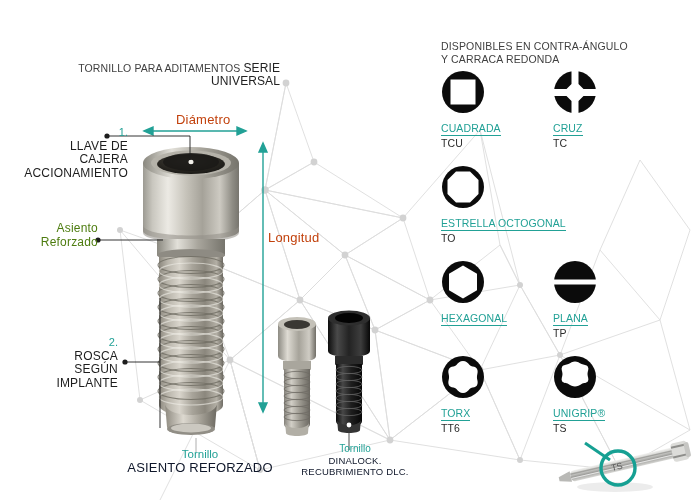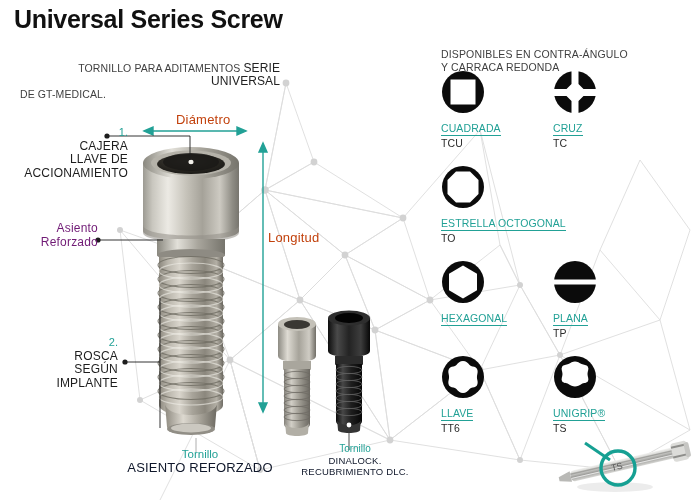--- a/index.html
+++ b/index.html
@@ -23,41 +23,41 @@
     color:#111;
   }
 
   
   .intro{position:absolute;left:20px;top:62px;width:260px;line-height:13px;}
   .intro .l1{font-size:10.5px;color:#3f3f3f;letter-spacing:0.1px;text-align:right;}
   .intro .l1 b{font-size:12px;font-weight:normal;color:#222;}
   .intro .l2{font-size:10.5px;color:#3f3f3f;letter-spacing:0.1px;}
 
   
-  .avail{position:absolute;left:441px;top:48px;width:230px;
+  .avail{position:absolute;left:441px;top:40px;width:230px;
          font-size:10.5px;line-height:12.5px;color:#3f3f3f;letter-spacing:0.15px;}
 
   
   .drivers{position:absolute;left:441px;top:70px;width:250px;}
   .drv-row{display:flex;}
   .drv{width:112px;position:relative;}
   .drv .glyph{height:48px;display:flex;align-items:flex-start;}
   .drv .name{
     font-size:10.5px;color:#22a196;letter-spacing:0.1px;
     display:inline-block;border-bottom:1px solid #22a196;padding-bottom:1px;
     white-space:nowrap;
   }
   .drv .code{font-size:10.5px;color:#2b2b2b;margin-top:1px;letter-spacing:0.1px;}
   .drv .code.multi{line-height:11.5px;}
 
   
   .callout{position:absolute;text-align:right;line-height:13.5px;}
   .callout .num{color:#22a196;font-size:11px;}
   .callout .txt{font-size:12px;color:#1d1d1d;letter-spacing:0.2px;}
-  .callout .txt.teal{color:#701a75;}
+  .callout .txt.teal{color:#4d7c0f;}
 
   #callout-cajera{left:18px;top:126px;width:110px;}
   #callout-asiento{left:18px;top:222px;width:80px;}
   #callout-rosca{left:18px;top:336px;width:100px;}
 
   
   .dim-label{position:absolute;color:#c2410c;font-size:13px;letter-spacing:0.2px;}
   #dim-diametro{left:176px;top:112px;}
   #dim-longitud{left:268px;top:230px;}
 
@@ -129,28 +129,26 @@
       <circle cx="480" cy="370" r="3.4"></circle>
       <circle cx="520" cy="285" r="3.0"></circle>
       <circle cx="560" cy="355" r="3.0"></circle>
       <circle cx="520" cy="460" r="3.0"></circle>
       <circle cx="260" cy="470" r="3.0"></circle>
       <circle cx="140" cy="400" r="3.0"></circle>
       <circle cx="120" cy="230" r="3.0"></circle>
     </g>
   </svg>
 
-  <div class="page-title">Universal Series Screw</div>
 
   <div class="intro">
     <div class="l1">
       <span>TORNILLO PARA ADITAMENTOS</span>
       <b>SERIE UNIVERSAL</b>
     </div>
-    <div class="l2">DE GT-MEDICAL.</div>
   </div>
 
   <div class="avail">
     <div>DISPONIBLES EN CONTRA-ÁNGULO</div>
     <div>Y CARRACA REDONDA</div>
   </div>
 
   <svg class="screw" style="left:133px;top:139px;" width="116" height="300" viewBox="0 0 116 300">
     <defs>
       <linearGradient id="mHead" x1="0" y1="0" x2="1" y2="0">
@@ -332,22 +330,22 @@
     <g stroke="#9a9a9a" stroke-width="0.8">
       <line x1="196" y1="438" x2="196" y2="452"></line>
     </g>
     <g stroke="#3a3a3a" stroke-width="0.9">
       <line x1="349" y1="430" x2="349" y2="450"></line>
     </g>
   </svg>
 
   <div class="callout" id="callout-cajera">
     <div class="num">1.</div>
+    <div class="txt">LLAVE DE</div>
     <div class="txt">CAJERA</div>
-    <div class="txt">LLAVE DE</div>
     <div class="txt">ACCIONAMIENTO</div>
   </div>
 
   <div class="callout" id="callout-asiento">
     <div class="txt teal">Asiento</div>
     <div class="txt teal">Reforzado</div>
   </div>
 
   <div class="callout" id="callout-rosca">
     <div class="num">2.</div>
@@ -438,21 +436,21 @@
 
     <div class="drv-row" style="margin-top:16px;">
 
       <div class="drv">
         <div class="glyph">
           <svg width="44" height="44" viewBox="0 0 44 44">
             <circle cx="22" cy="22" r="21" fill="#0b0b0b"></circle>
             <path d="M22,6 c3,0 5,2.2 6.6,4 c1.6,1.8 4.3,1.2 6.2,2.4 c1.9,1.2 2.2,4 1.6,6.3 c-0.6,2.3 -0.6,4.3 0,6.6 c0.6,2.3 0.3,5.1 -1.6,6.3 c-1.9,1.2 -4.6,0.6 -6.2,2.4 c-1.6,1.8 -3.6,4 -6.6,4 c-3,0 -5,-2.2 -6.6,-4 c-1.6,-1.8 -4.3,-1.2 -6.2,-2.4 c-1.9,-1.2 -2.2,-4 -1.6,-6.3 c0.6,-2.3 0.6,-4.3 0,-6.6 c-0.6,-2.3 -0.3,-5.1 1.6,-6.3 c1.9,-1.2 4.6,-0.6 6.2,-2.4 c1.6,-1.8 3.6,-4 6.6,-4 z" fill="#ffffff"></path>
           </svg>
         </div>
-        <div class="name">LLAVE</div>
+        <div class="name">TORX</div>
         <div class="code">TT6</div>
       </div>
 
       <div class="drv">
         <div class="glyph">
           <svg width="44" height="44" viewBox="0 0 44 44">
             <circle cx="22" cy="22" r="21" fill="#0b0b0b"></circle>
             <path d="M22,6.5 c2.4,0 4.5,1.4 6.6,2.6 c2.1,1.2 5,0.5 6.3,2.6 c1.3,2.1 -0.4,4.6 -0.4,7.3 c0,2.7 1.7,5.2 0.4,7.3 c-1.3,2.1 -4.2,1.4 -6.3,2.6 c-2.1,1.2 -4.2,2.6 -6.6,2.6 c-2.4,0 -4.5,-1.4 -6.6,-2.6 c-2.1,-1.2 -5,-0.5 -6.3,-2.6 c-1.3,-2.1 0.4,-4.6 0.4,-7.3 c0,-2.7 -1.7,-5.2 -0.4,-7.3 c1.3,-2.1 4.2,-1.4 6.3,-2.6 c2.1,-1.2 4.2,-2.6 6.6,-2.6 z" fill="#ffffff"></path>
           </svg>
         </div>

